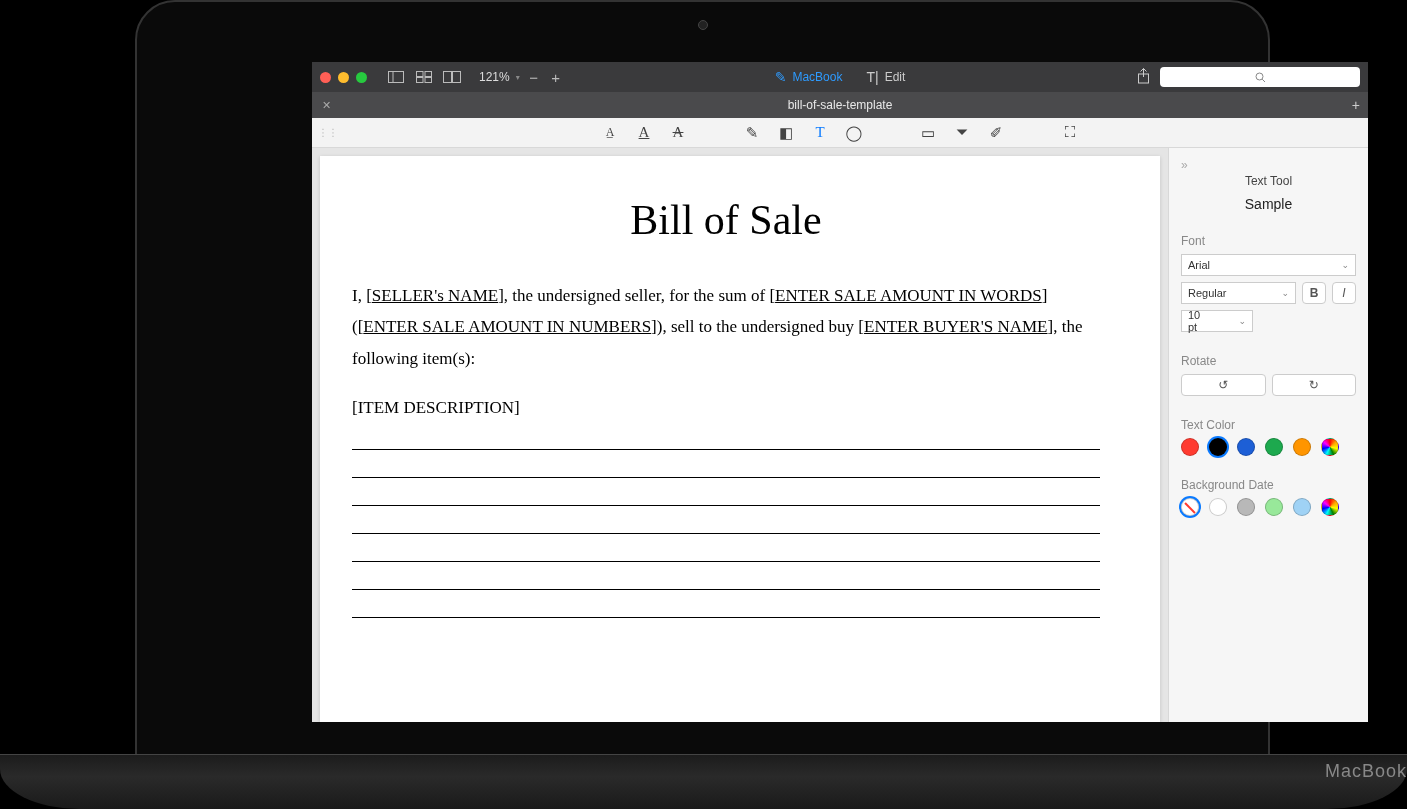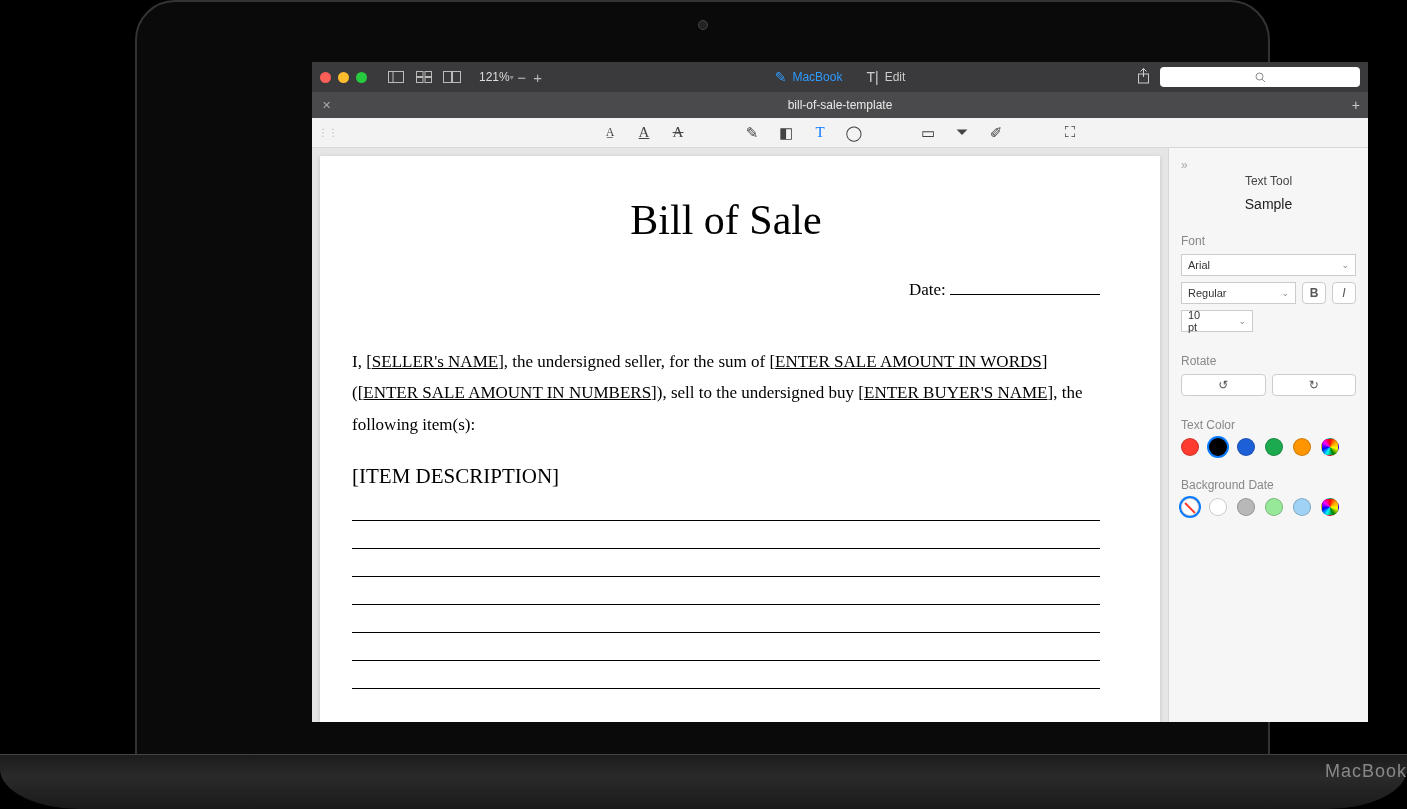--- a/index.html
+++ b/index.html
@@ -90,21 +90,21 @@
 
 .tb-icon {
   width: 22px; height: 20px;
   display: flex; align-items: center; justify-content: center;
   color: #ccc;
   font-size: 14px;
   cursor: pointer;
 }
 
 .zoom-group {
-  display: flex; align-items: center; gap: 0;
+  display: flex; align-items: center; gap: 6px;
   color: #ddd; font-size: 12px;
   margin-left: 10px;
 }
 .zoom-btn {
   color: #bbb;
   font-size: 15px;
   width: 16px;
   text-align: center;
   cursor: pointer;
 }
@@ -237,21 +237,21 @@
 }
 .body-para {
   font-family: Georgia, 'Times New Roman', serif;
   font-size: 17px;
   line-height: 1.85;
   margin-bottom: 24px;
 }
 .body-para .ph { text-decoration: underline; }
 .item-desc {
   font-family: Georgia, 'Times New Roman', serif;
-  font-size: 21px;
+  font-size: 17px;
   margin-bottom: 12px;
 }
 .rule-line {
   border-bottom: 1px solid #000;
   height: 20px;
   margin-bottom: 8px;
 }
 
 
 .inspector {
@@ -453,24 +453,20 @@
         <div class="agap"></div>
         <div class="agroup">
           <div class="atool">⛶</div>
         </div>
       </div>
 
       <div class="main">
         <div class="doc-area">
           <div class="page">
             <div class="doc-title">Bill of Sale</div>
-            <div class="date-line">
-              <span>Date:</span>
-              <span class="blank"></span>
-            </div>
             <div class="body-para">
               <span>I, [</span><span class="ph">SELLER's NAME</span><span>], the undersigned seller, for the sum of [</span><span class="ph">ENTER SALE AMOUNT IN WORDS</span><span>] ([</span><span class="ph">ENTER SALE AMOUNT IN NUMBERS</span><span>]), sell to the undersigned buy [</span><span class="ph">ENTER BUYER'S NAME</span><span>], the following item(s):</span>
             </div>
             <div class="item-desc">[ITEM DESCRIPTION]</div>
             <div class="rule-line"></div>
             <div class="rule-line"></div>
             <div class="rule-line"></div>
             <div class="rule-line"></div>
             <div class="rule-line"></div>
             <div class="rule-line"></div>

